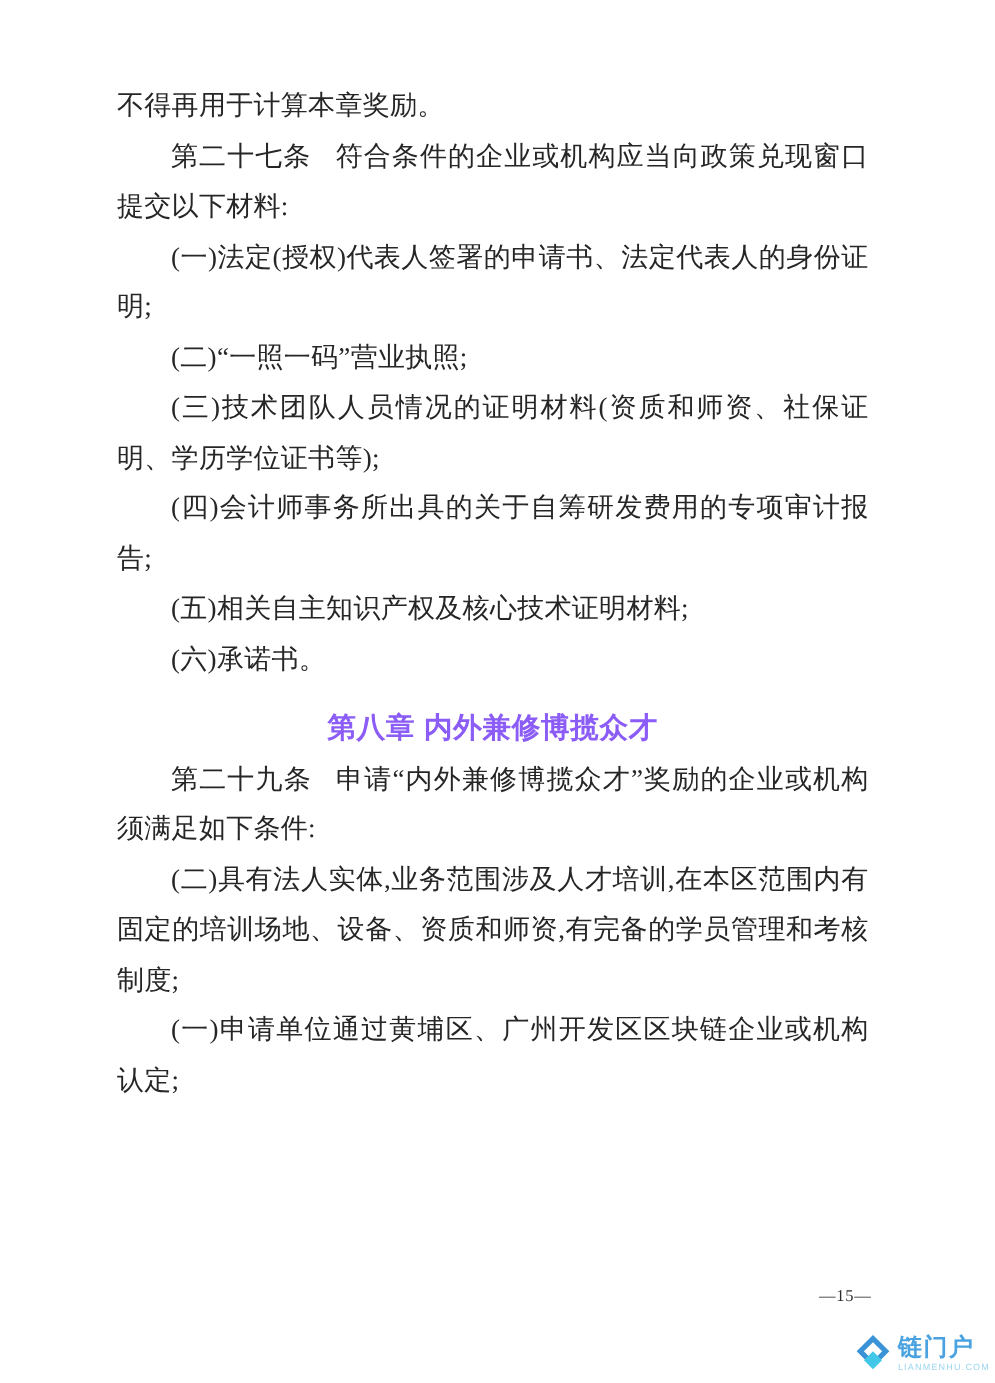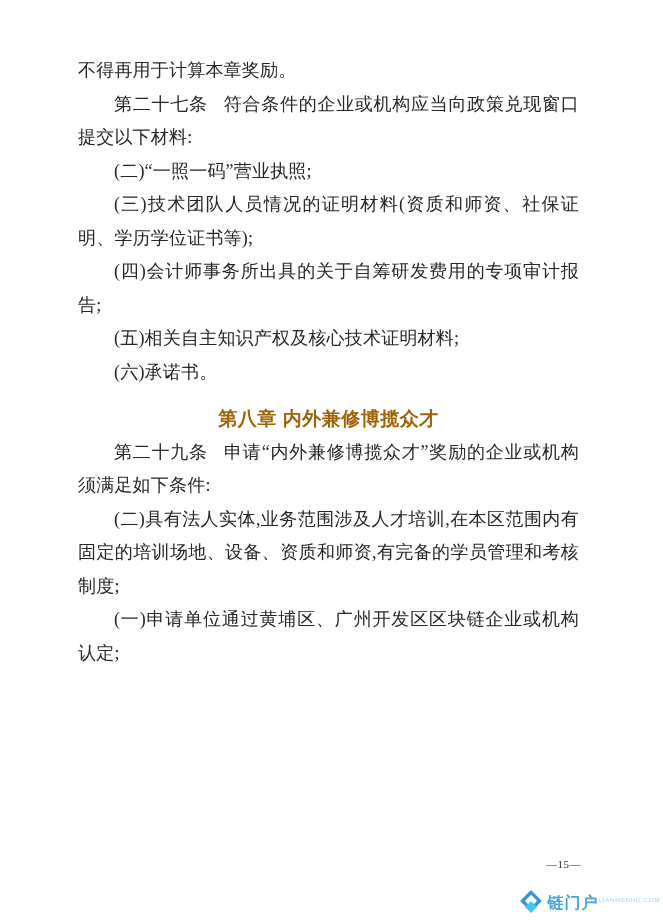--- a/index.html
+++ b/index.html
@@ -31,42 +31,42 @@
   .term:empty { display: none; margin: 0; }
 
   .chapter {
     font-family: "Liberation Sans", "DejaVu Sans", sans-serif;
     font-weight: bold;
     font-size: 19px;
     text-align: center;
     text-indent: 0;
     line-height: 33.5px;
     margin-top: 13px;
-    color: #a16207;
+    color: #8b5cf6;
     letter-spacing: 0.5px;
   }
 
   .pagenum {
     position: absolute;
     top: 858px;
     right: 82px;
     font-size: 11px;
     color: #2b2b2b;
     letter-spacing: 0.5px;
   }
 
   .watermark {
     position: absolute;
     right: 3px; bottom: 5px;
     display: flex;
     align-items: center;
     gap: 3px;
   }
   .wm-logo { display: block; }
-  .wm-text { display: flex; flex-direction: row; line-height: 1; }
+  .wm-text { display: flex; flex-direction: column; line-height: 1; }
   .wm-brand {
     font-family: "Liberation Sans", "DejaVu Sans", sans-serif;
     font-weight: bold;
     font-size: 16px;
     color: #4aa3e0;
     letter-spacing: 1px;
   }
   .wm-domain {
     font-family: "Liberation Sans", "DejaVu Sans", sans-serif;
     font-size: 6px;
@@ -79,20 +79,21 @@
 <body>
 
 <div class="page">
 
   <div class="content">
 
     <p class="para no-indent"><span>不得再用于计算本章奖励。</span></p>
 
     <p class="para"><b class="term">第二十七条</b><span>符合条件的企业或机构应当向政策兑现窗口提交以下材料:</span></p>
 
+    <p class="para"><span>(一)法定(授权)代表人签署的申请书、法定代表人的身份证明;</span></p>
 
     <p class="para"><span>(二)“一照一码”营业执照;</span></p>
 
     <p class="para"><span>(三)技术团队人员情况的证明材料(资质和师资、社保证明、学历学位证书等);</span></p>
 
     <p class="para"><span>(四)会计师事务所出具的关于自筹研发费用的专项审计报告;</span></p>
 
     <p class="para"><span>(五)相关自主知识产权及核心技术证明材料;</span></p>
 
     <p class="para"><span>(六)承诺书。</span></p>

